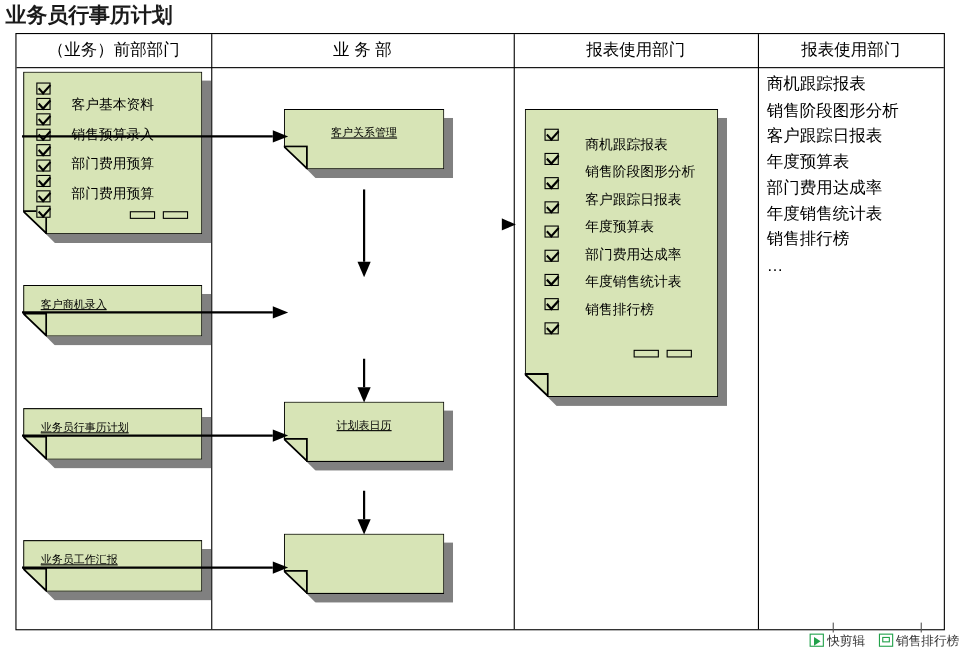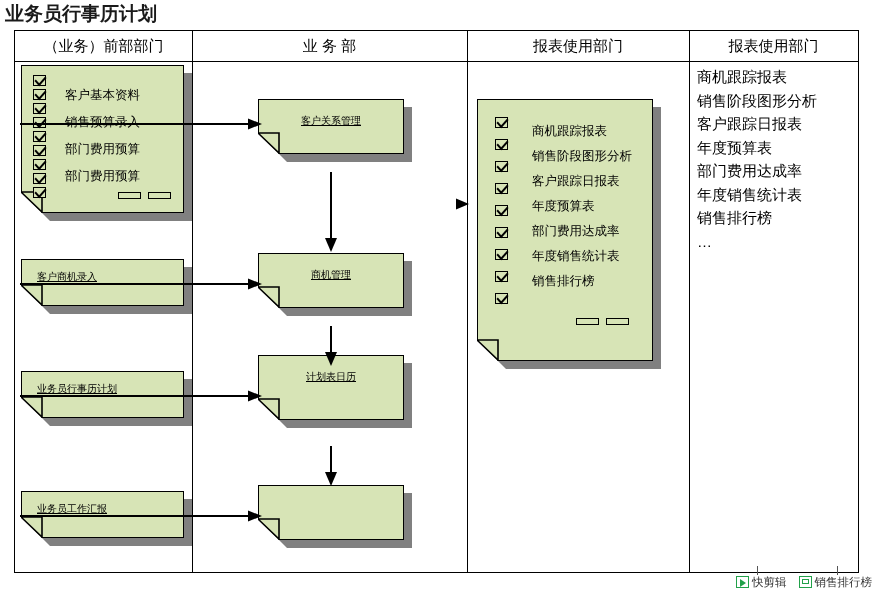--- a/index.html
+++ b/index.html
@@ -327,30 +327,22 @@
 
   <div class="docshape" style="left:243px; top:68px; width:146px; height:55px;">
     <div class="shadow"></div>
     <div class="body"></div>
     <svg class="fold" viewBox="0 0 22 22">
       <path d="M0,1 L21,21 L21,1 Z" fill="#d7e4b6" stroke="#000" stroke-width="1.6"></path>
     </svg>
     <div class="box-label" style="left:0; top:15px; width:100%; text-align:center;">客户关系管理</div>
   </div>
 
-  <div class="docshape" style="left:243px; top:222px; width:146px; height:55px;">
-    <div class="shadow"></div>
-    <div class="body"></div>
-    <svg class="fold" viewBox="0 0 22 22">
-      <path d="M0,1 L21,21 L21,1 Z" fill="#d7e4b6" stroke="#000" stroke-width="1.6"></path>
-    </svg>
-    <div class="box-label" style="left:0; top:15px; width:100%; text-align:center;">商机管理</div>
-  </div>
-
-  <div class="docshape" style="left:243px; top:324px; width:146px; height:65px;">
+
+  <div class="docshape" style="left:243px; top:334px; width:146px; height:55px;">
     <div class="shadow"></div>
     <div class="body"></div>
     <svg class="fold" viewBox="0 0 22 22">
       <path d="M0,1 L21,21 L21,1 Z" fill="#d7e4b6" stroke="#000" stroke-width="1.6"></path>
     </svg>
     <div class="box-label" style="left:0; top:15px; width:100%; text-align:center;">计划表日历</div>
   </div>
 
   <div class="docshape" style="left:243px; top:454px; width:146px; height:55px;">
     <div class="shadow"></div>

